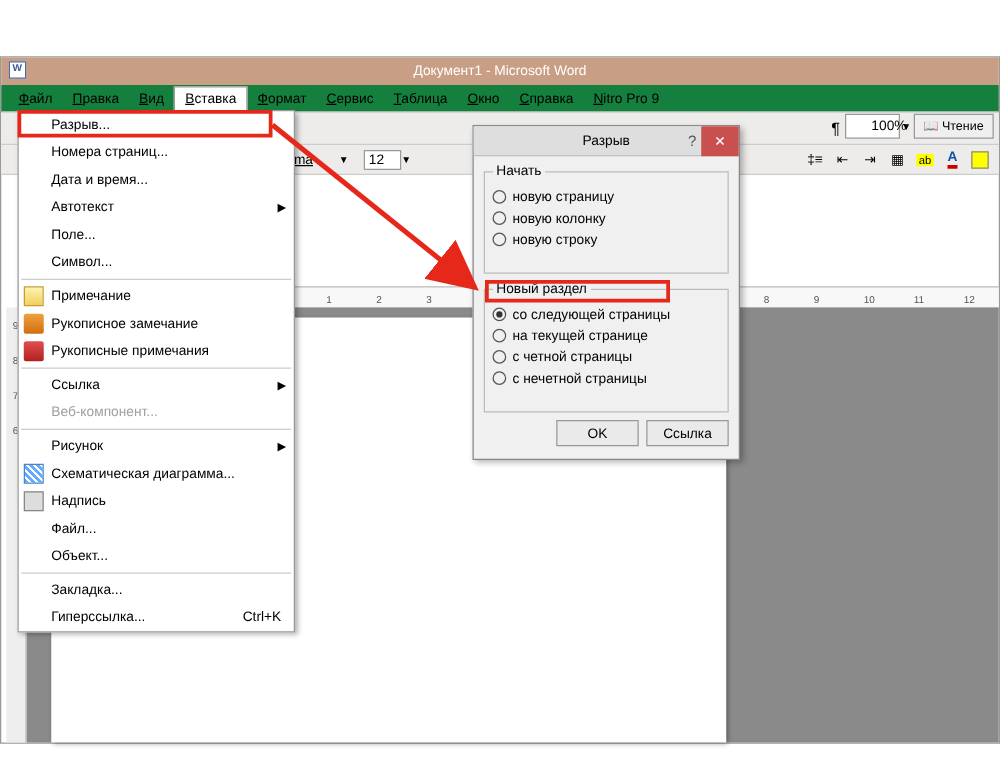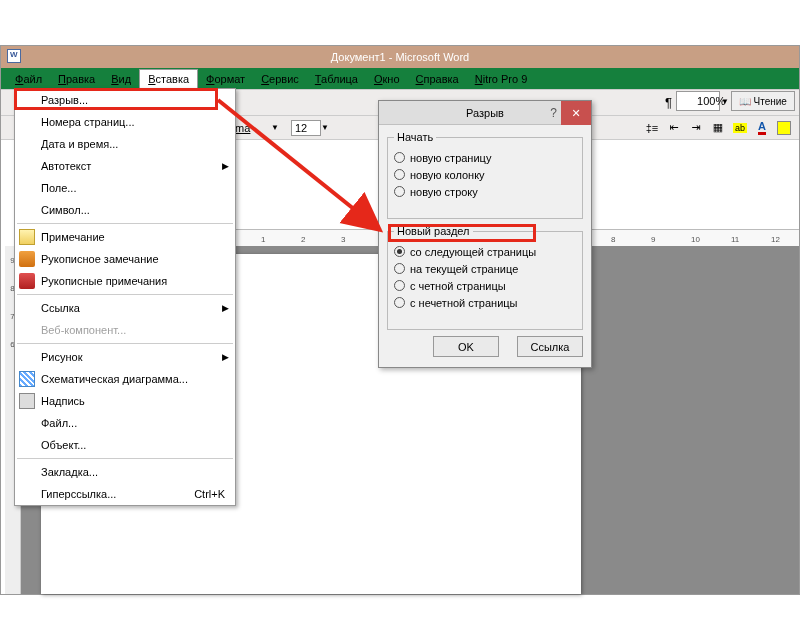--- a/index.html
+++ b/index.html
@@ -24,21 +24,21 @@
 .dialog .dlg-title { height: 24px; background: #dedede; display: flex; align-items: center; justify-content: center; position: relative; border-bottom: 1px solid #c0c0c0; }
 .dialog .dlg-title .help { position: absolute; right: 34px; color: #555; font-size: 12px; cursor: default; }
 .dialog .dlg-title .close { position: absolute; right: 0; top: 0; width: 30px; height: 24px; background: #c8504e; color: #fff; display: flex; align-items: center; justify-content: center; font-size: 11px; cursor: default; }
 .dialog .body { padding: 6px 8px 10px 8px; }
 .dialog fieldset { border: 1px solid #bbb; padding: 6px 6px 18px 6px; margin-bottom: 6px; }
 .dialog legend { font-size: 11px; padding: 0 3px; }
 .dialog .opt { display: flex; align-items: center; height: 17px; font-size: 11px; }
 .dialog .radio { width: 11px; height: 11px; border: 1px solid #555; border-radius: 50%; margin-right: 5px; display: inline-flex; align-items: center; justify-content: center; }
 .dialog .radio.sel::after { content: ""; width: 5px; height: 5px; background: #333; border-radius: 50%; }
 .dialog .btns { display: flex; justify-content: flex-end; gap: 6px; margin-top: 4px; }
-.dialog .btn { min-width: 66px; height: 21px; background: #eaeaea; border: 1px solid #999; font-size: 11px; display: flex; align-items: center; justify-content: center; cursor: default; margin-left: 12px; }
+.dialog .btn { min-width: 66px; height: 21px; background: #eaeaea; border: 1px solid #999; font-size: 11px; display: flex; align-items: center; justify-content: center; cursor: default; }
 .hi-red { border: 3px solid #e5281a; position: absolute; pointer-events: none; z-index: 30; }
 .arrow-svg { position: absolute; z-index: 29; pointer-events: none; }
 .ruler { position: absolute; left: 230px; top: 183px; right: 0; height: 18px; background: #f8f8f8; border-top: 1px solid #bbb; border-bottom: 1px solid #bbb; font-size: 8px; color: #555; overflow: hidden; }
 .ruler .tick { position: absolute; top: 2px; height: 14px; display: flex; align-items: center; }
 .doc-area { position: absolute; left: 20px; top: 200px; right: 0; bottom: 0; background: #8a8a8a; }
 .page { position: absolute; left: 20px; top: 8px; width: 540px; height: 340px; background: #fff; box-shadow: 1px 1px 4px rgba(0,0,0,0.4); }
 .vgutter { position: absolute; left: 4px; top: 200px; width: 16px; bottom: 0; background: #eee; border-right: 1px solid #ccc; font-size: 8px; color: #555; }
 .vgutter .vt { height: 28px; display: flex; align-items: center; justify-content: center; }
 .zoom-box { position: absolute; right: 70px; top: 1px; display: flex; align-items: center; font-size: 11px; }
 .zoom-input { width: 44px; height: 20px; border: 1px solid #999; background: #fff; font-size: 11px; padding: 0 20px; display: inline-flex; align-items: center; }

